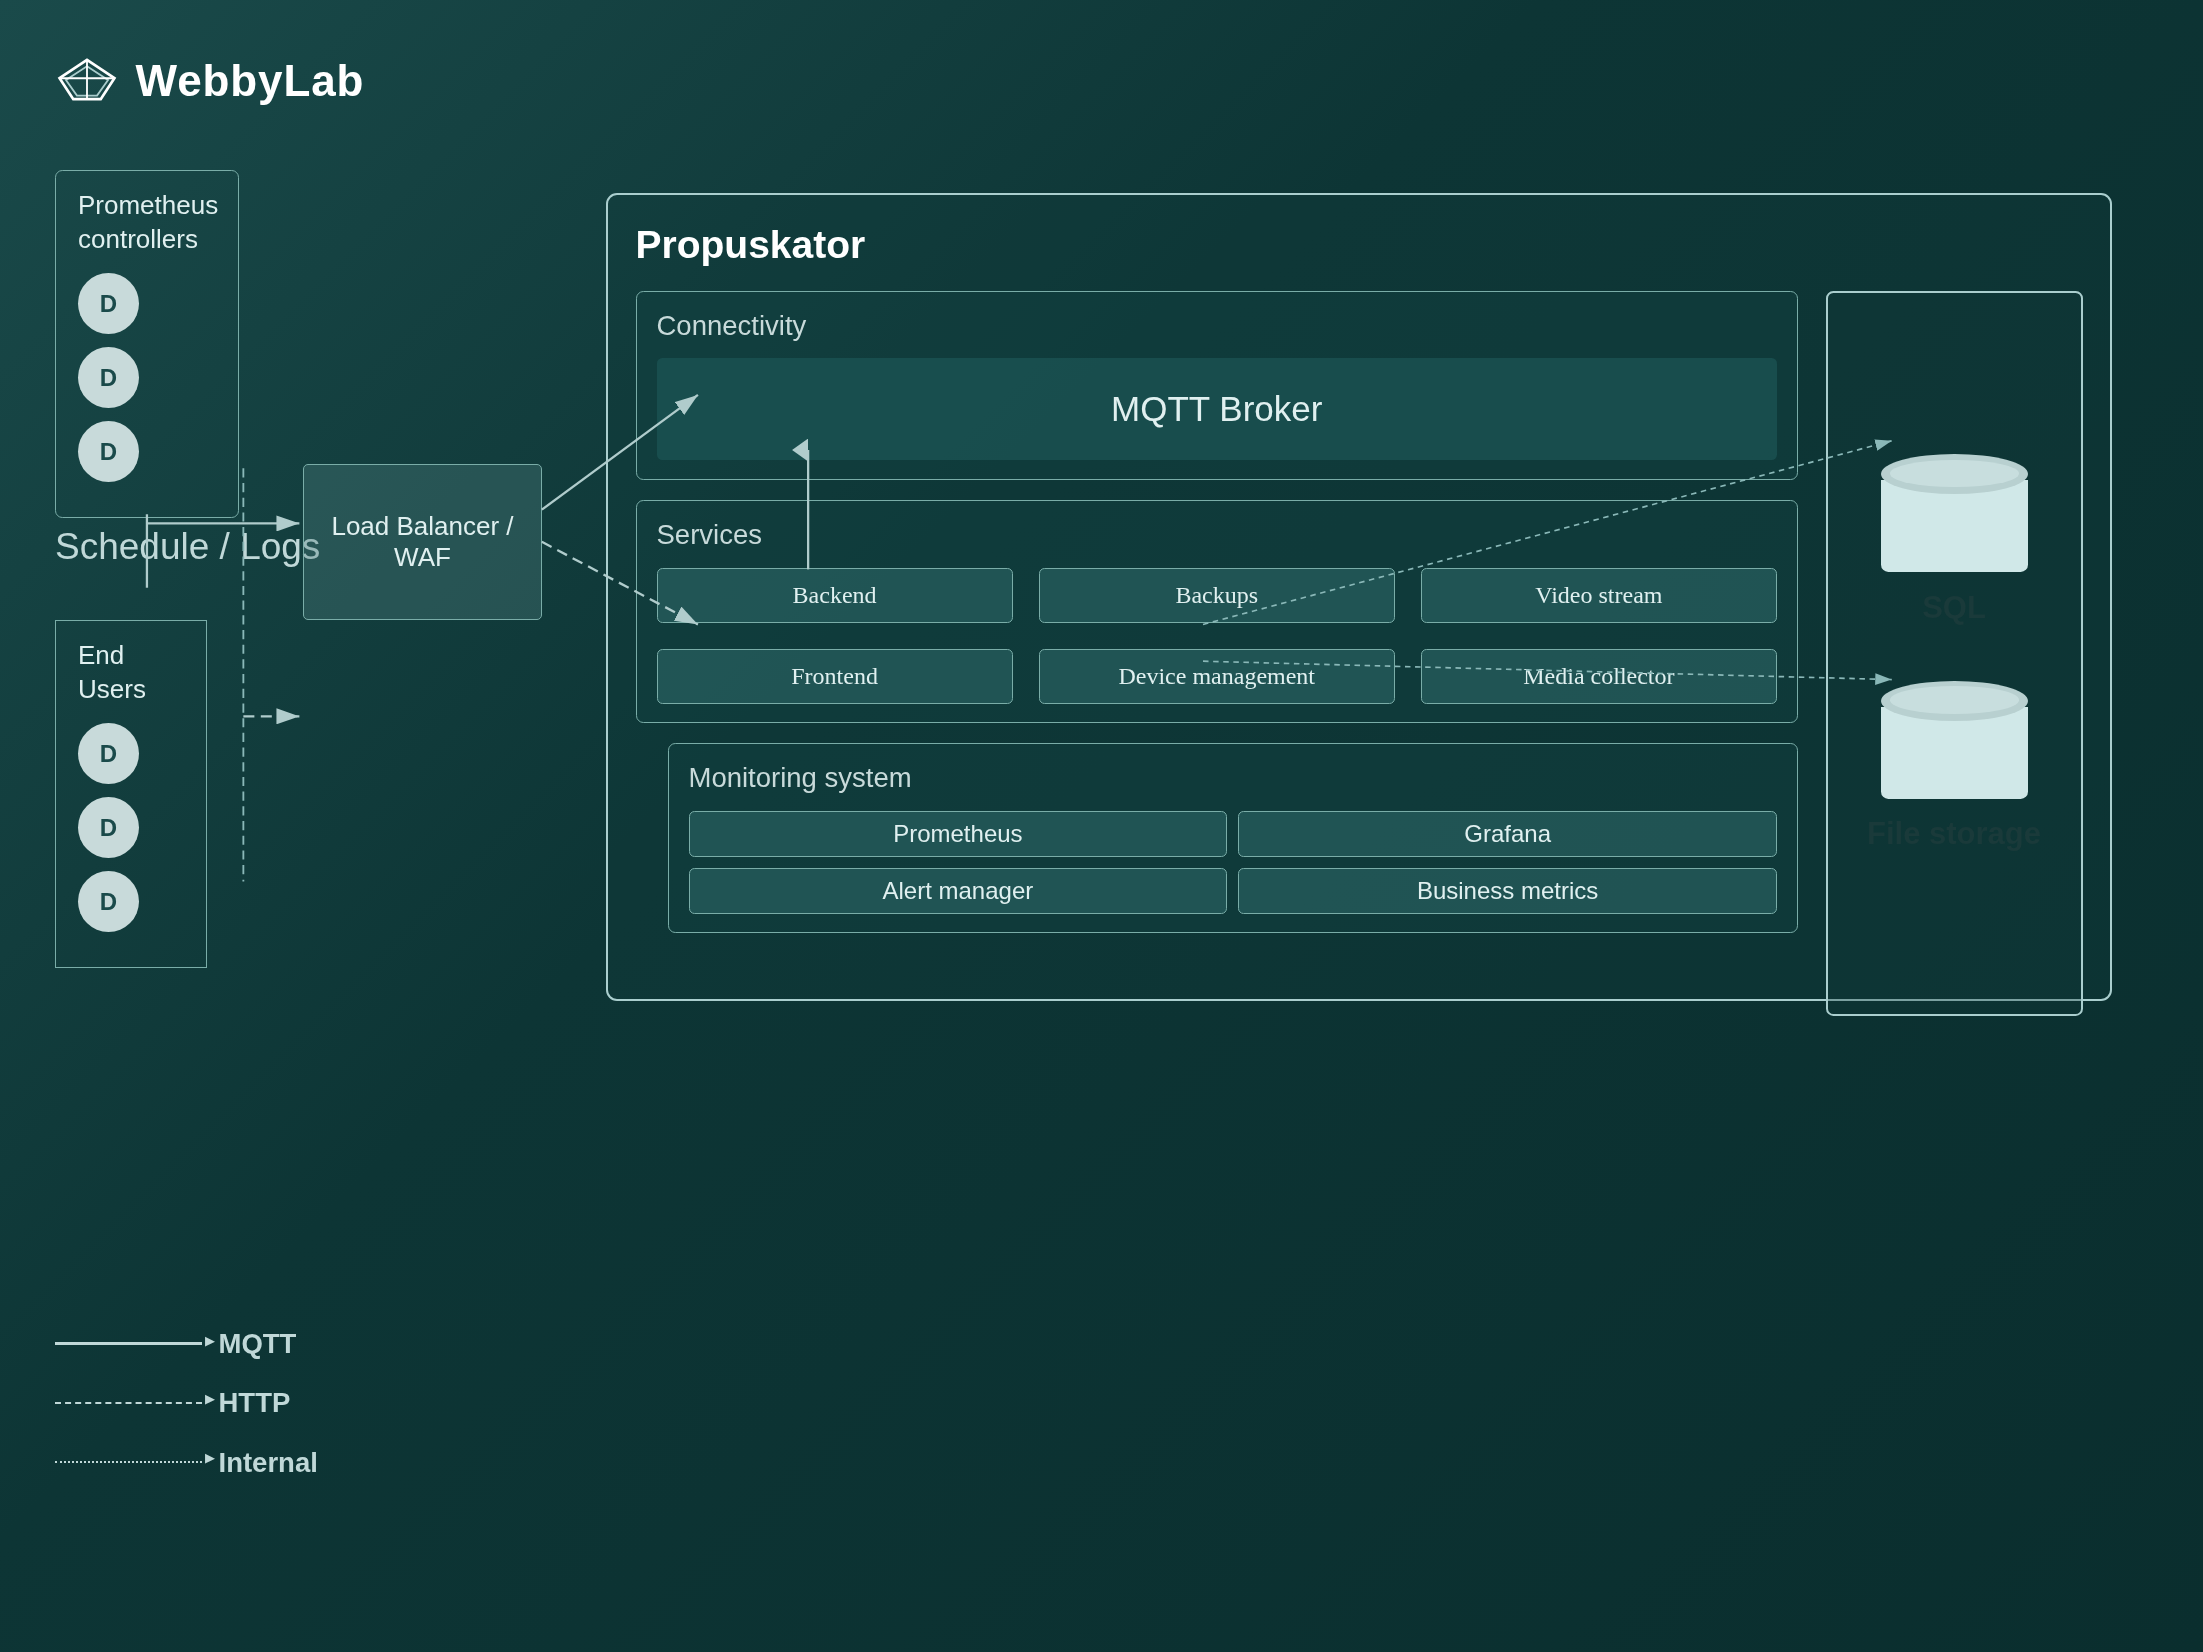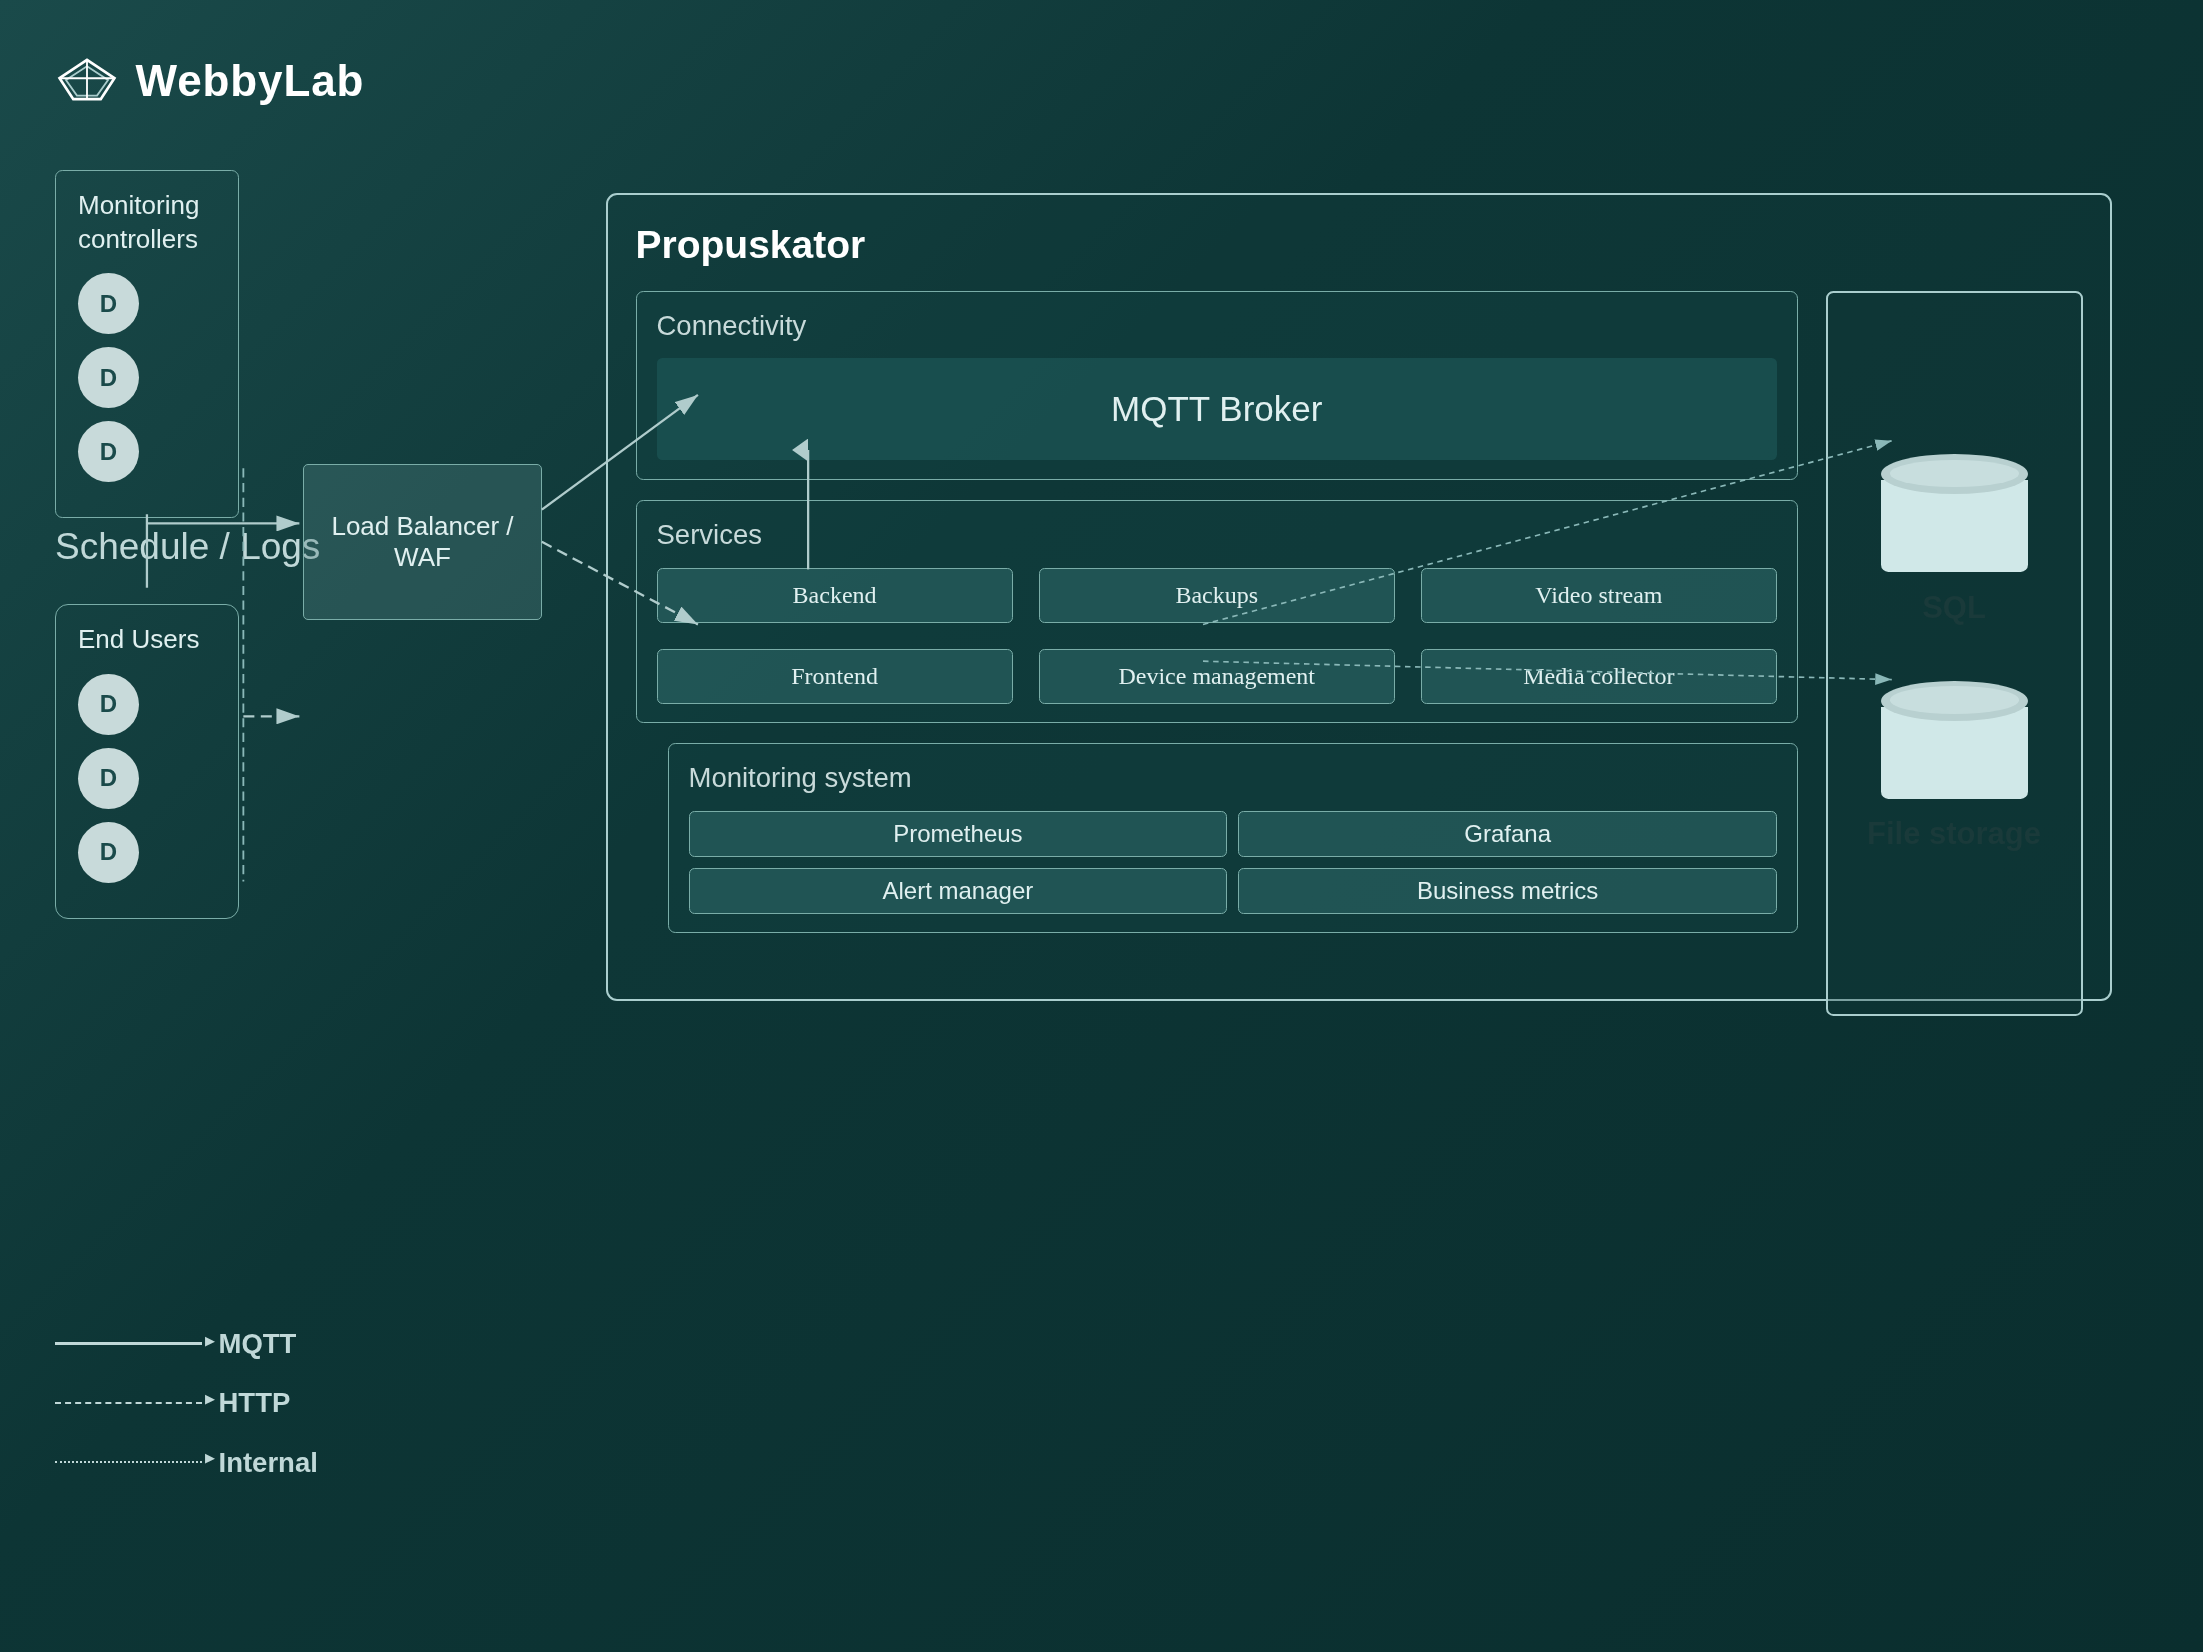--- a/index.html
+++ b/index.html
@@ -131,26 +131,26 @@
       top: 487px;
       left: 55px;
       font-size: 37px;
       color: #c0d8d8;
       margin-top: 39px;
     }
 
     
     .endusers-box {
       position: absolute;
-      top: 604px;
+      top: 620px;
       left: 55px;
       border: 1.8px solid #7aada8;
-      border-radius: 13px;
+      border-radius: 0;
       padding: 18.4px 22px 22px;
-      width: 184px;
+      width: 152px;
       background: transparent;
     }
 
     
     .lb-box {
       position: absolute;
       top: 464px;
       left: 303px;
       width: 239px;
       height: 156px;
@@ -345,21 +345,21 @@
   <svg class="logo-icon" viewBox="0 0 70 55" fill="none" xmlns="http://www.w3.org/2000/svg">
     <polygon points="35,5 65,25 50,48 20,48 5,25" fill="none" stroke="#ffffff" stroke-width="3"></polygon>
     <polygon points="35,12 58,27 46,44 24,44 12,27" fill="none" stroke="#aacccc" stroke-width="2"></polygon>
     <line x1="35" y1="5" x2="35" y2="48" stroke="#ffffff" stroke-width="2"></line>
     <line x1="5" y1="25" x2="65" y2="25" stroke="#ffffff" stroke-width="2"></line>
   </svg>
   <span class="logo-text">WebbyLab</span>
 </div>
 
 <div class="controllers-box">
-  <div class="box-title">Monitoring controllers</div>
+  <div class="box-title">Prometheus controllers</div>
   <div class="device-circle">D</div>
   <div class="device-circle">D</div>
   <div class="device-circle">D</div>
 </div>
 
 <div class="schedule-label">Schedule / Logs</div>
 
 <div class="endusers-box">
   <div class="box-title">End Users</div>
   <div class="device-circle">D</div>

